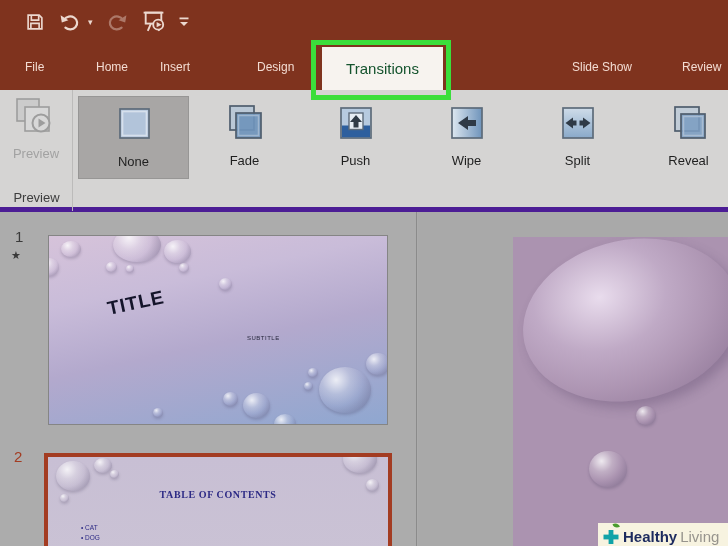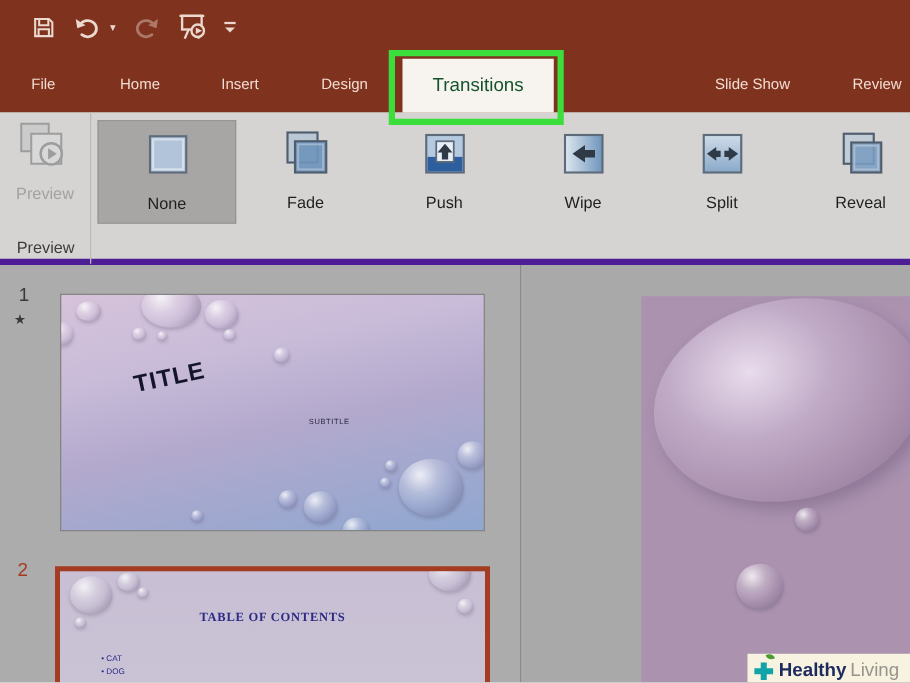--- a/index.html
+++ b/index.html
@@ -125,21 +125,21 @@
           <rect x="1.5" y="2.5" width="9" height="1.8"></rect>
             <polygon points="2,7 10,7 6,11"></polygon>
         </svg>
       </span>
     </div>
   </div>
 
   <div class="menubar">
     <span class="menu-item" style="left:25px">File</span>
     <span class="menu-item" style="left:96px">Home</span>
-    <span class="menu-item" style="left:177px">Insert</span>
+    <span class="menu-item" style="left:160px">Insert</span>
     <span class="menu-item" style="left:257px">Design</span>
     <span class="tab-active">Transitions</span>
     <span class="menu-item" style="left:572px">Slide Show</span>
     <span class="menu-item" style="left:682px">Review</span>
     <div class="green-box"></div>
   </div>
 
   <div class="ribbon">
     <div class="preview-group">
       <div class="preview-btn">

